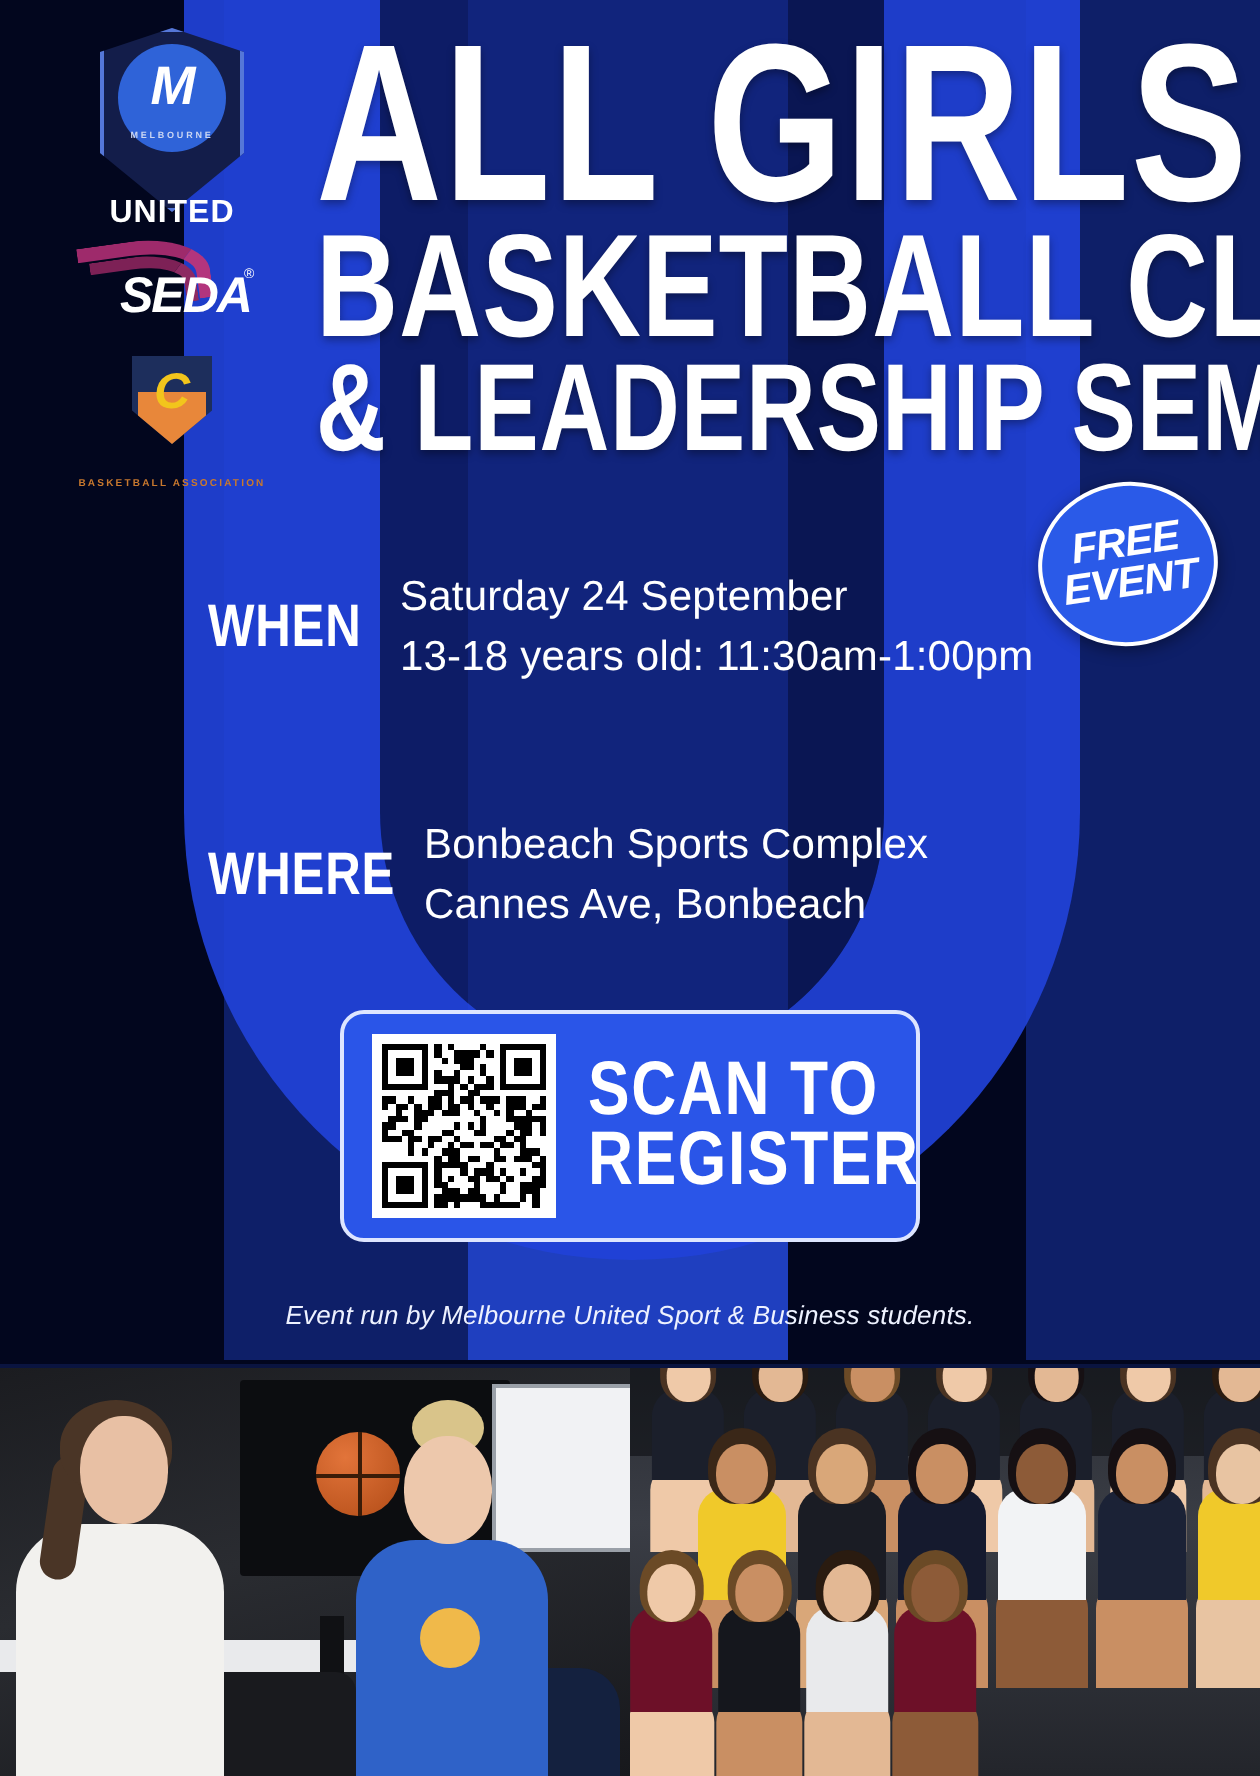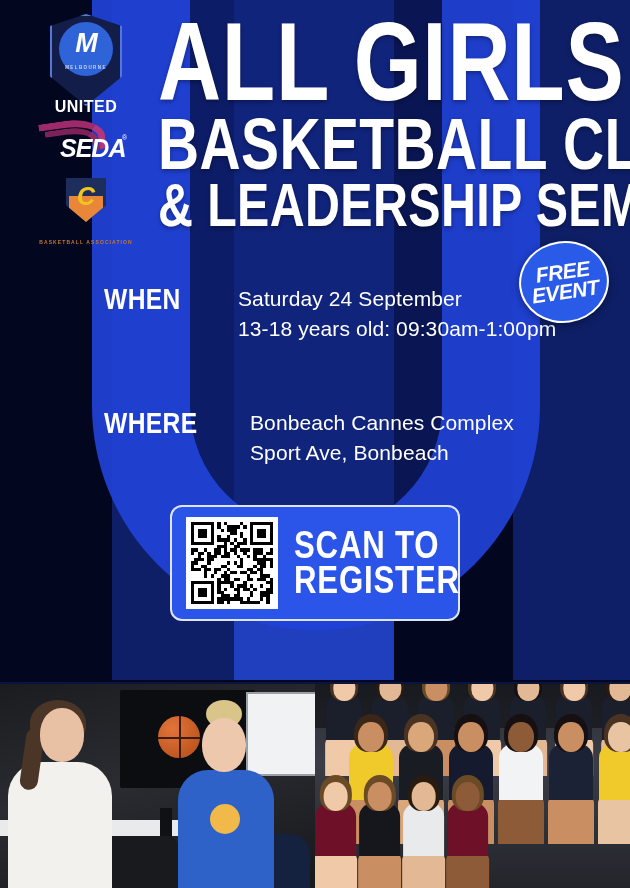--- a/index.html
+++ b/index.html
@@ -76,21 +76,21 @@
 
   
   .free-badge{position:absolute;left:519px;top:241px;width:86px;height:78px;border-radius:50%;
     background:#2a5ae8;border:2.5px solid #fff;z-index:8;
     display:flex;flex-direction:column;align-items:center;justify-content:center;
     transform:rotate(-8deg);box-shadow:0 2px 8px rgba(0,0,0,.4);}
   .free-badge span{color:#fff;font-weight:bold;font-style:italic;font-size:21px;
     line-height:.95;letter-spacing:-.5px;}
 
   
-  .detail{position:absolute;z-index:6;display:flex;align-items:flex-start;gap:38px;}
+  .detail{position:absolute;z-index:6;display:flex;align-items:center;}
   .det-label{color:#fff;font-weight:bold;font-size:30px;line-height:1;
     font-family:"Liberation Sans Narrow","Liberation Sans",sans-serif;
     transform:scaleX(.82);transform-origin:left center;letter-spacing:.5px;}
   .det-lines{color:#fff;font-size:21px;line-height:1.42;font-weight:400;letter-spacing:.1px;}
 
   #when{left:104px;top:284px;}
   #when .det-label{width:96px;}
   #where{left:104px;top:408px;}
   #where .det-label{width:108px;}
 
@@ -200,29 +200,29 @@
 
   <div class="free-badge">
     <span>FREE</span>
     <span>EVENT</span>
   </div>
 
   <div class="detail" id="when">
     <div class="det-label">WHEN</div>
     <div class="det-lines">
       <div>Saturday 24 September</div>
-      <div>13-18 years old: 09:30am-1:00pm</div>
+      <div>13-18 years old: 11:30am-1:00pm</div>
     </div>
   </div>
 
   <div class="detail" id="where">
     <div class="det-label">WHERE</div>
     <div class="det-lines">
-      <div>Bonbeach Cannes Complex</div>
-      <div>Sport Ave, Bonbeach</div>
+      <div>Bonbeach Sports Complex</div>
+      <div>Cannes Ave, Bonbeach</div>
     </div>
   </div>
 
   <div class="qr-panel">
     <div class="qr-code">
       <div class="qr-grid" id="qr-grid">
           <i></i>
           <i></i>
           <i></i>
           <i></i>
@@ -848,20 +848,21 @@
           <i></i>
           <i style="background: transparent;"></i>
         </div>
     </div>
     <div class="qr-text">
       <div>SCAN TO</div>
       <div>REGISTER</div>
     </div>
   </div>
 
+  <div class="footer-note">Event run by Melbourne United Sport &amp; Business students.</div>
 
   <div class="photos">
 
     <div class="photo photo-l">
       <div class="tv"></div>
       <div class="ball"></div>
       <div class="wboard"></div>
       <div class="table"></div>
       <div class="chair"></div>
       <div class="p1-legs"></div>

